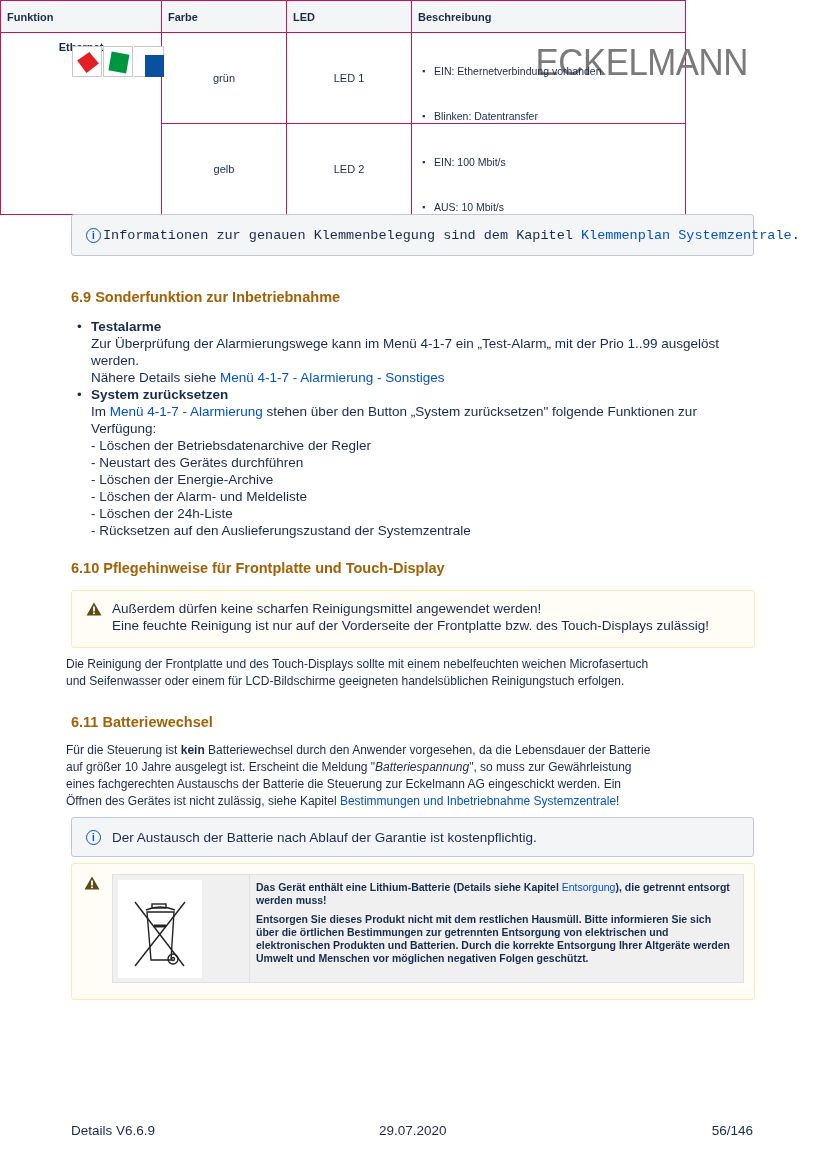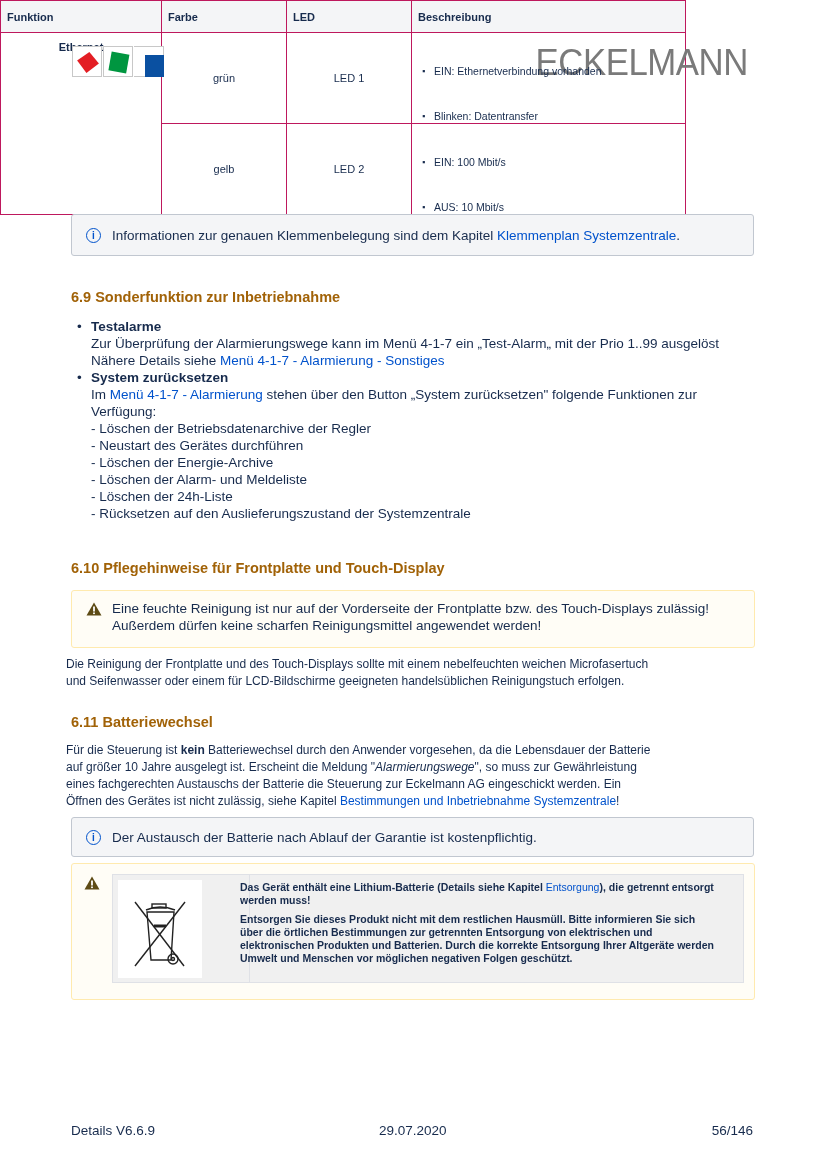--- a/index.html
+++ b/index.html
@@ -41,21 +41,21 @@
   
   .blist { position:absolute; left:77px; width:680px; font-size:13.5px; line-height:17px; }
   .bitem { position:relative; padding-left:14px; }
   .bitem .dot { position:absolute; left:0; top:0; }
 
   
   #disposal { position:absolute; left:40px; top:10px; width:632px; height:109px; border:1px solid #dfe1e6;
               background:#f0f0f0; box-sizing:border-box; }
   #disposal .imgcell { position:absolute; left:0; top:0; width:136px; height:107px; border-right:1px solid #dfe1e6; }
   #disposal .imgbox { position:absolute; left:5px; top:5px; width:84px; height:98px; background:#fff; }
-  #disposal .txt { position:absolute; left:127px; top:6px; width:480px; font-size:10.5px; font-weight:bold; line-height:13px; color:#172b4d; }
+  #disposal .txt { position:absolute; left:143px; top:6px; width:480px; font-size:10.5px; font-weight:bold; line-height:13px; color:#172b4d; }
   #disposal .txt p { margin:0 0 6px 0; }
 
   
   .foot { position:absolute; top:1123px; font-size:13.5px; color:#172b4d; }
 </style>
 </head>
 <body>
 
 <div id="logo" class="abs">
   <div class="logo-cell" style="left:0">
@@ -105,31 +105,32 @@
           <li>EIN: 100 Mbit/s</li>
           <li>AUS: 10 Mbit/s</li>
         </ul>
       </td>
     </tr>
   </tbody>
 </table>
 
 <div class="info-panel" style="top:214px;height:42px;">
   <span class="info-icon" style="top:13px">i</span>
-  <div class="abs" style="left:40px;top:13px;white-space:nowrap;">
+  <div class="abs" style="left:31px;top:13px;white-space:nowrap;font-family:Liberation Mono, monospace;">
     <span>Informationen zur genauen Klemmenbelegung sind dem Kapitel </span><a class="link">Klemmenplan Systemzentrale</a><span>.</span>
   </div>
 </div>
 
 <h2 style="left:71px;top:289px;">6.9  Sonderfunktion zur Inbetriebnahme</h2>
 <div class="blist" style="top:318px;">
   <div class="bitem">
     <span class="dot">•</span>
     <div style="font-weight:bold">Testalarme</div>
     <div style="white-space:nowrap">Zur Überprüfung der Alarmierungswege kann im Menü 4-1-7 ein „Test-Alarm„ mit der Prio 1..99 ausgelöst</div>
+    <div>werden.</div>
     <div><span>Nähere Details siehe </span><a class="link">Menü 4-1-7 - Alarmierung - Sonstiges</a></div>
   </div>
   <div class="bitem">
     <span class="dot">•</span>
     <div style="font-weight:bold">System zurücksetzen</div>
     <div style="white-space:nowrap"><span>Im </span><a class="link">Menü 4-1-7 - Alarmierung</a><span> stehen über den Button „System zurücksetzen" folgende Funktionen zur</span></div>
     <div>Verfügung:</div>
     <div>- Löschen der Betriebsdatenarchive der Regler</div>
     <div>- Neustart des Gerätes durchführen</div>
     <div>- Löschen der Energie-Archive</div>
@@ -140,33 +141,33 @@
 </div>
 
 <h2 style="left:71px;top:560px;">6.10  Pflegehinweise für Frontplatte und Touch-Display</h2>
 <div class="warn-panel" style="top:590px;height:58px;">
   <svg class="warn-icon" style="top:11px" viewBox="0 0 16 14">
     <polygon points="8,0.5 15.5,13.5 0.5,13.5" fill="#5e4b15"></polygon>
     <rect x="7.1" y="4.5" width="1.8" height="5" fill="#fff"></rect>
     <rect x="7.1" y="10.5" width="1.8" height="1.6" fill="#fff"></rect>
   </svg>
   <div class="abs" style="left:40px;top:9px;line-height:17px;white-space:nowrap;">
+    <div>Außerdem dürfen keine scharfen Reinigungsmittel angewendet werden!</div>
     <div>Eine feuchte Reinigung ist nur auf der Vorderseite der Frontplatte bzw. des Touch-Displays zulässig!</div>
-    <div>Außerdem dürfen keine scharfen Reinigungsmittel angewendet werden!</div>
   </div>
 </div>
 <div class="p" style="top:656px;white-space:nowrap;">
   <div>Die Reinigung der Frontplatte und des Touch-Displays sollte mit einem nebelfeuchten weichen Microfasertuch</div>
   <div>und Seifenwasser oder einem für LCD-Bildschirme geeigneten handelsüblichen Reinigungstuch erfolgen.</div>
 </div>
 
 <h2 style="left:71px;top:714px;">6.11  Batteriewechsel</h2>
 <div class="p" style="top:742px;white-space:nowrap;">
   <div><span>Für die Steuerung ist </span><b>kein</b><span> Batteriewechsel durch den Anwender vorgesehen, da die Lebensdauer der Batterie</span></div>
-  <div><span>auf größer 10 Jahre ausgelegt ist. Erscheint die Meldung "</span><i>Alarmierungswege</i><span>", so muss zur Gewährleistung</span></div>
+  <div><span>auf größer 10 Jahre ausgelegt ist. Erscheint die Meldung "</span><i>Batteriespannung</i><span>", so muss zur Gewährleistung</span></div>
   <div>eines fachgerechten Austauschs der Batterie die Steuerung zur Eckelmann AG eingeschickt werden. Ein</div>
   <div><span>Öffnen des Gerätes ist nicht zulässig, siehe Kapitel </span><a class="link">Bestimmungen und Inbetriebnahme Systemzentrale</a><span>!</span></div>
 </div>
 
 <div class="info-panel" style="top:817px;height:40px;">
   <span class="info-icon" style="top:12px">i</span>
   <div class="abs" style="left:40px;top:12px;white-space:nowrap;">Der Austausch der Batterie nach Ablauf der Garantie ist kostenpflichtig.</div>
 </div>
 
 <div class="warn-panel" style="top:863px;height:137px;">

